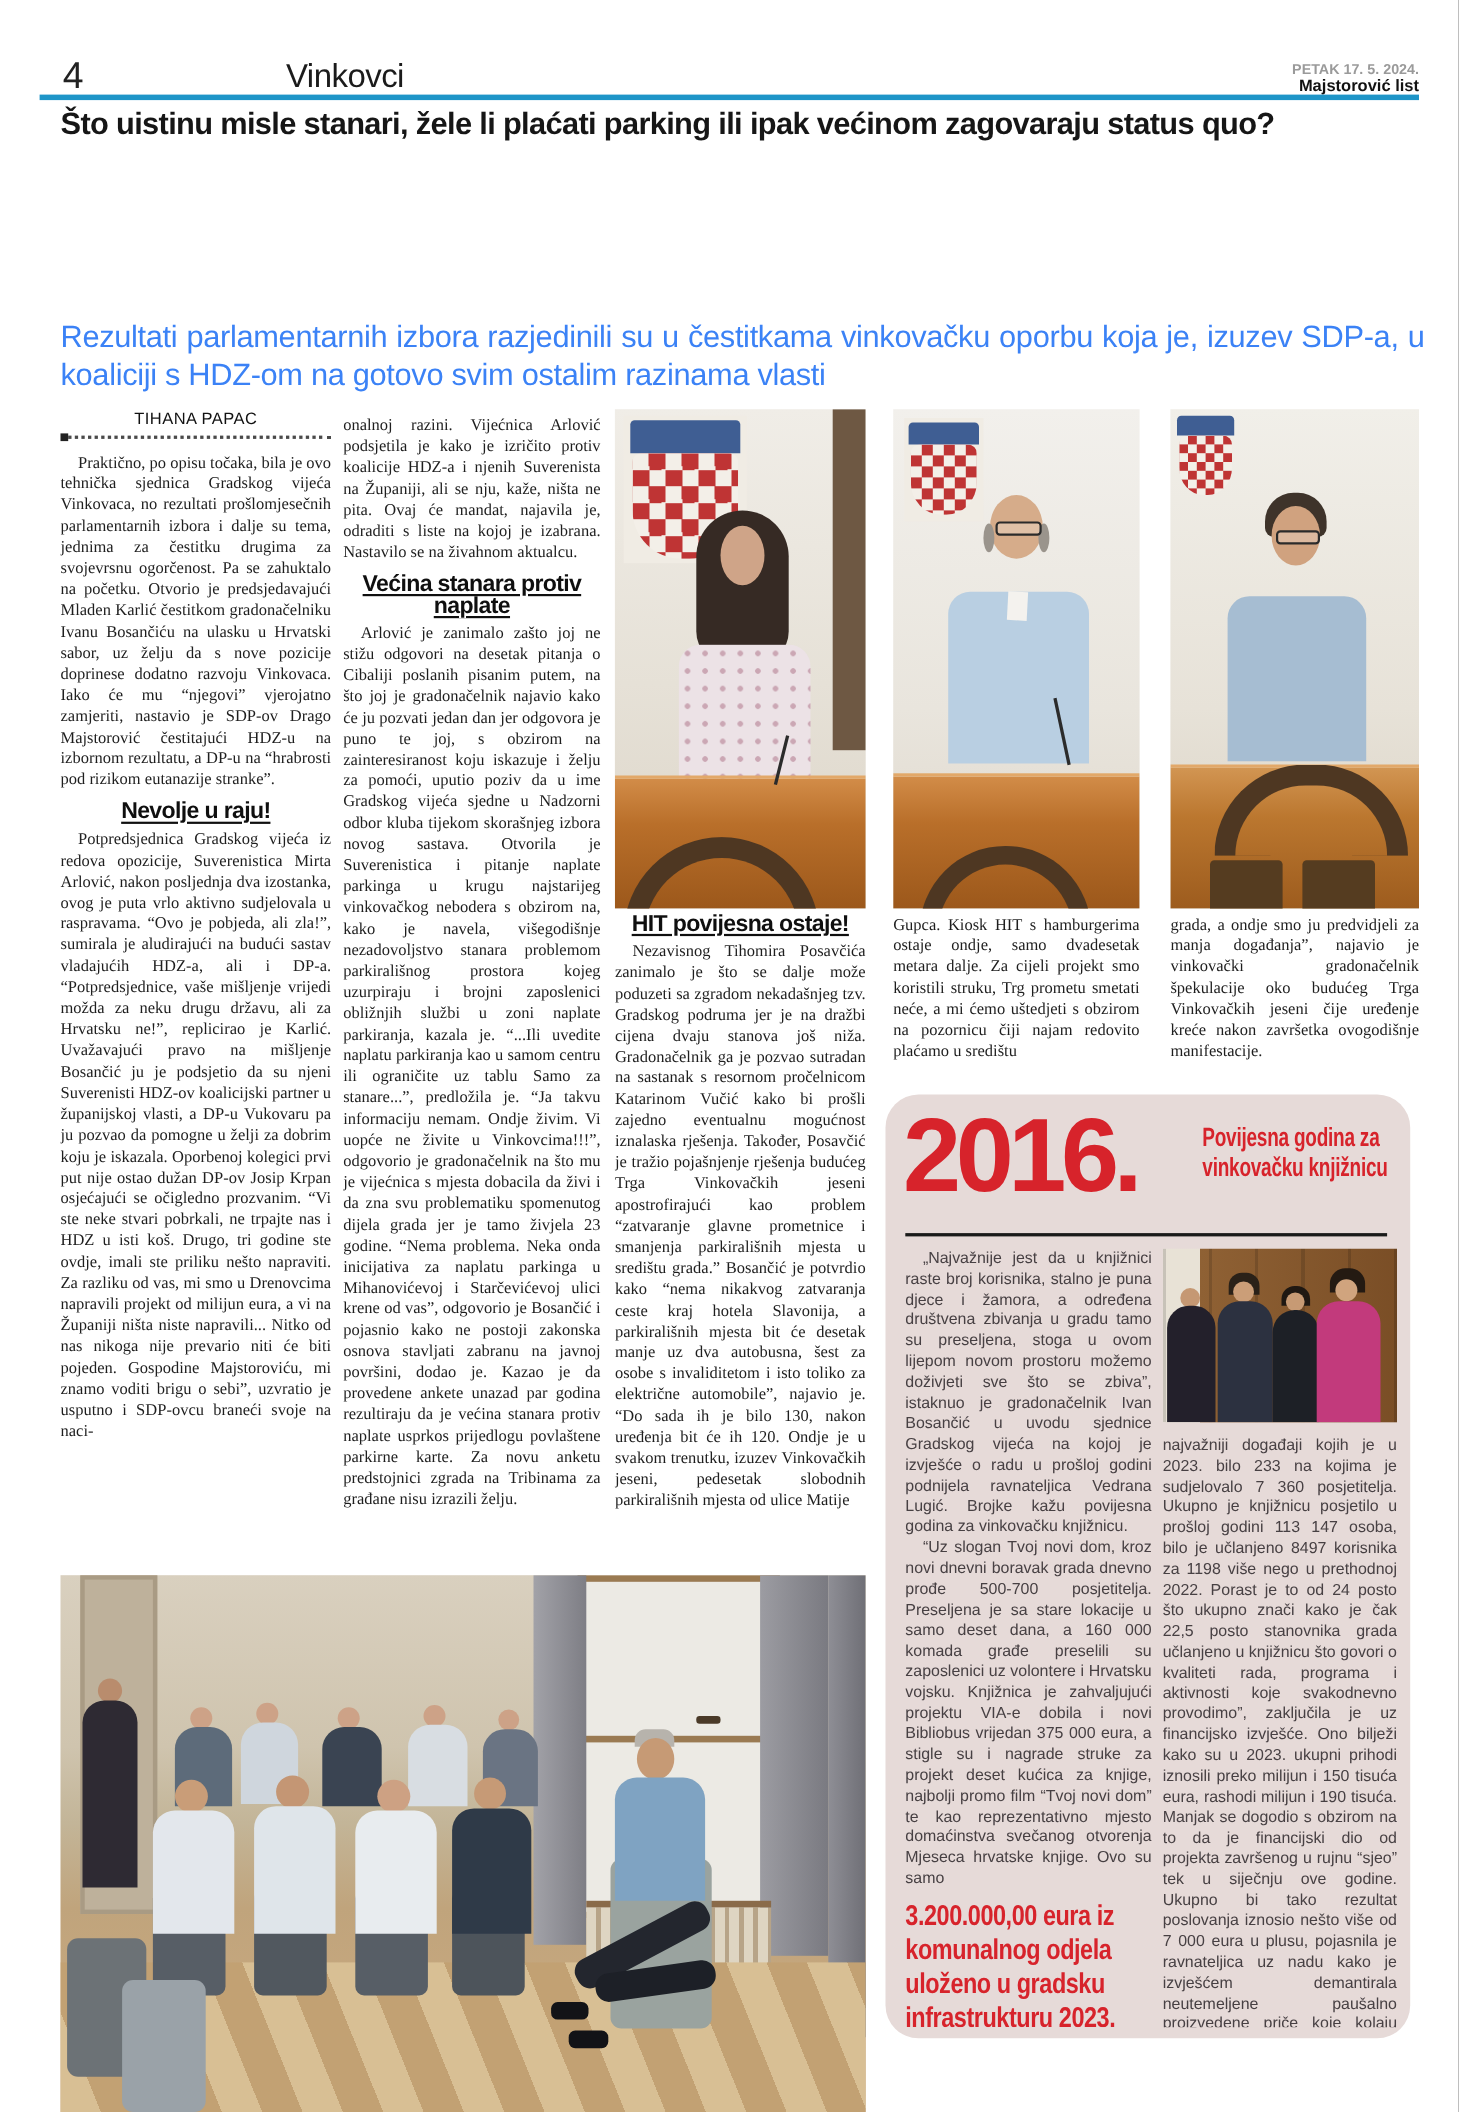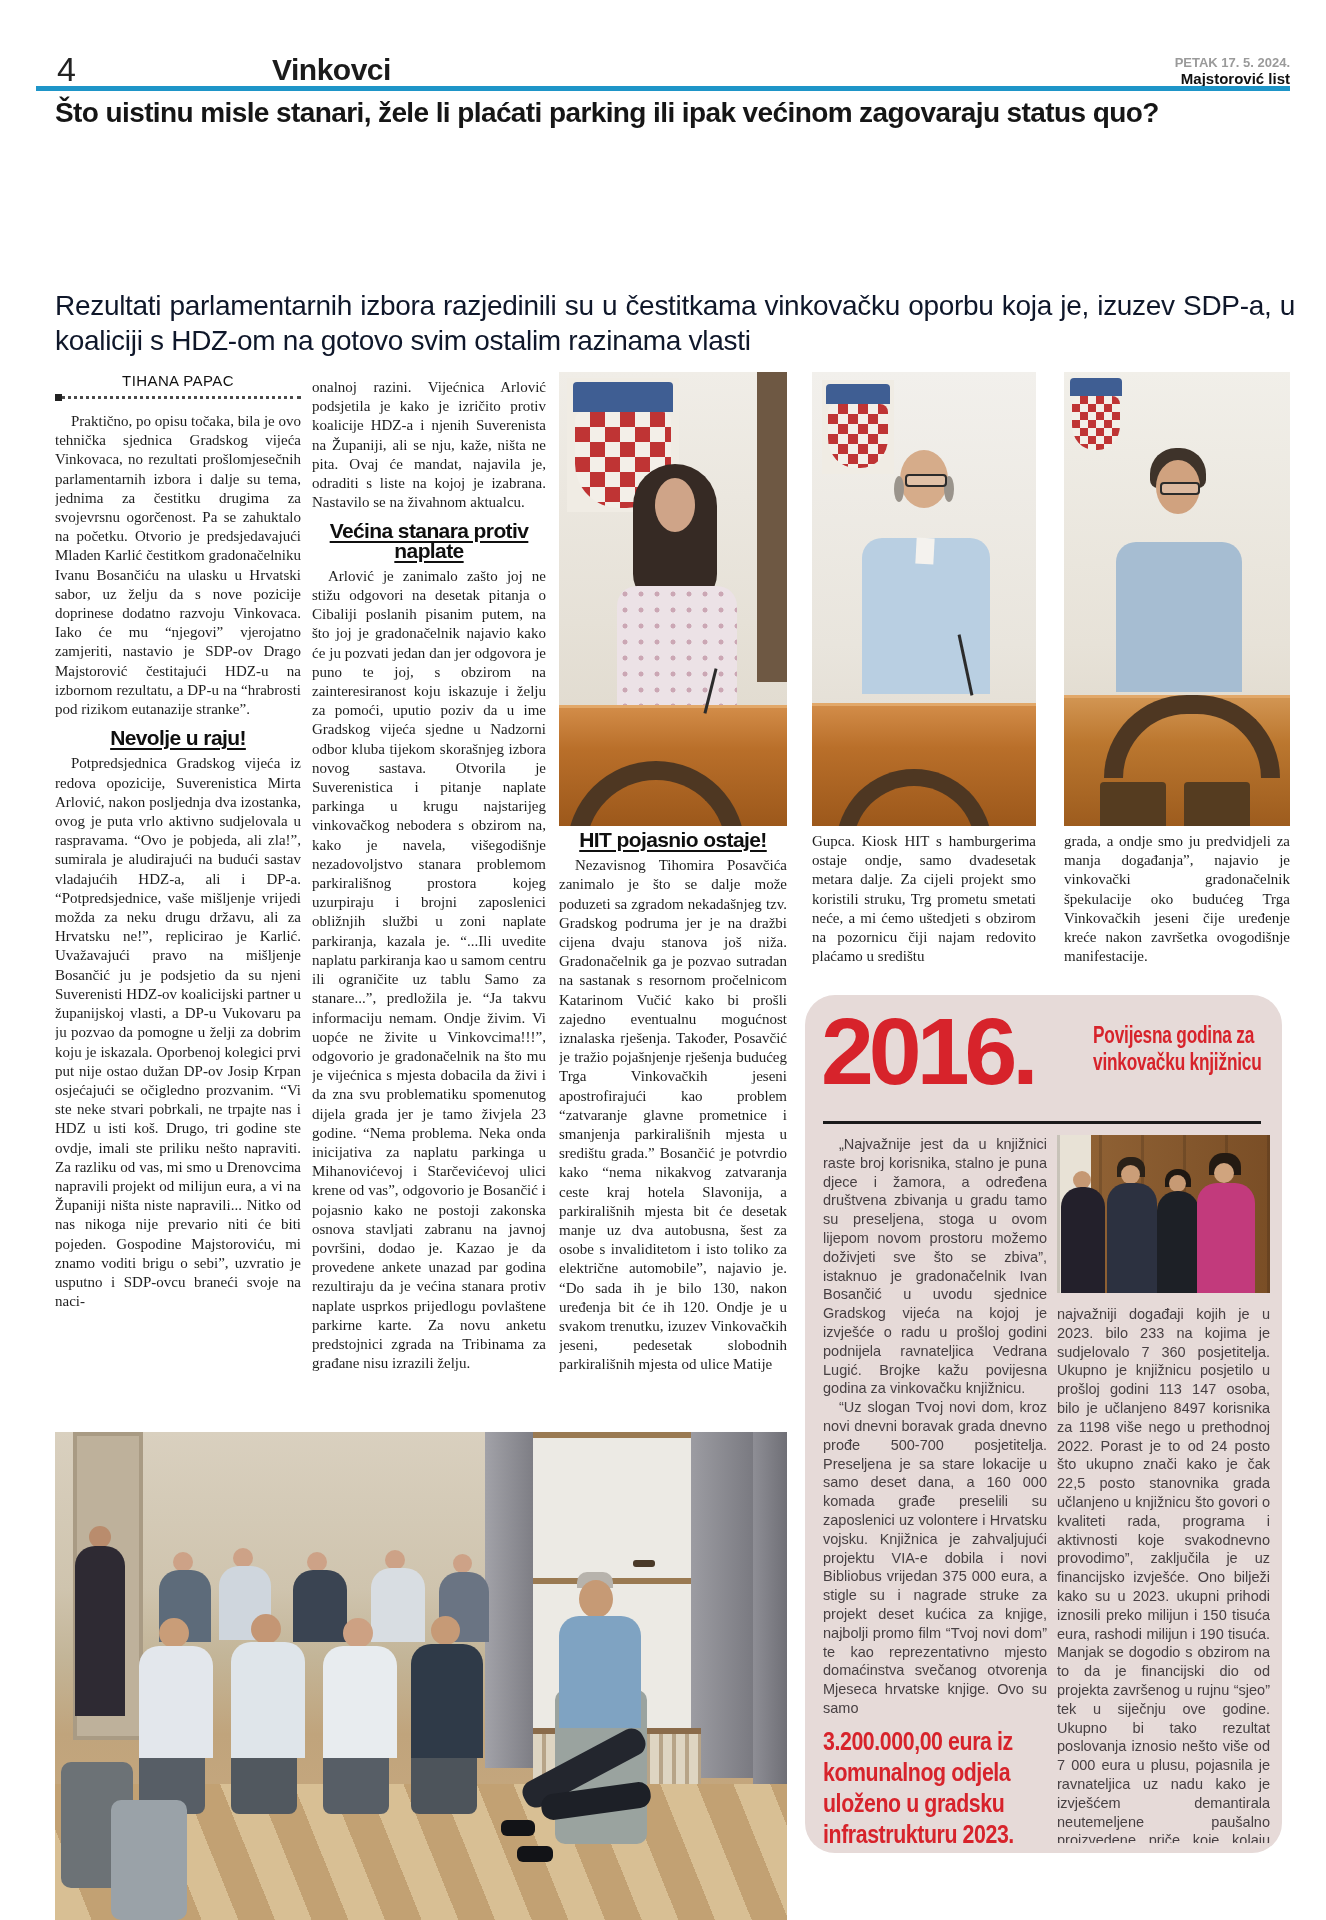--- a/index.html
+++ b/index.html
@@ -1,31 +1,31 @@
 <!DOCTYPE html>
 <html><head>
 <meta charset="utf-8">
 <style>
   html,body{margin:0;padding:0;background:#888;}
   .page{position:relative;width:1326px;height:1920px;background:#ffffff;margin:0 auto;overflow:hidden;
         font-family:"Liberation Sans",sans-serif;color:#1a1a1a;}
   
   .pagenum{position:absolute;left:57px;top:50px;font-size:34px;font-weight:400;color:#222;}
-  .section{position:absolute;left:272px;top:53px;font-size:30px;font-weight:700;letter-spacing:-0.5px;color:#1b1b1b;}
+  .section{position:absolute;left:260px;top:53px;font-size:30px;font-weight:400;letter-spacing:-0.5px;color:#1b1b1b;}
   .hdate{position:absolute;right:36px;top:55px;font-size:13px;color:#9a9a9a;font-weight:600;text-align:right;}
   .hpub{position:absolute;right:36px;top:70px;font-size:15px;color:#111;font-weight:700;text-align:right;}
   .bluerule{position:absolute;left:36px;top:86px;width:1254px;height:5px;background:#1e95c8;}
   
   .kicker{position:absolute;left:55px;top:97px;width:1240px;font-size:28px;line-height:32px;font-weight:700;
           letter-spacing:-0.6px;color:#161616;}
   .headline-wrap{position:absolute;left:55px;top:132px;width:1240px;height:118px;overflow:visible;}
   .headline{transform:scaleX(.89);transform-origin:0 0;width:1390px;font-size:51px;line-height:53px;
             font-weight:900;letter-spacing:-2px;color:#121212;text-align:justify;}
   .deck{position:absolute;left:55px;top:288px;width:1240px;font-size:28px;line-height:35px;font-weight:400;
-        color:#0f172a;letter-spacing:-0.3px;text-align:justify;}
+        color:#3b82f6;letter-spacing:-0.3px;text-align:justify;}
   
   .byline{position:absolute;left:55px;top:372px;width:246px;text-align:center;font-size:15px;font-weight:400;
           letter-spacing:.4px;color:#111;}
   .dotted{position:absolute;left:55px;top:396px;width:246px;border-top:3px dotted #4a4a4a;}
   .dotted::before{content:"";position:absolute;left:0;top:-5px;width:7px;height:7px;background:#222;}
   .bodycol{position:absolute;font-family:"Liberation Serif",serif;font-size:15px;line-height:19.2px;
            text-align:justify;color:#1e1e1e;overflow:hidden;}
   .bodycol p{margin:0;}
   .indent{text-indent:16px;}
   .subhead{font-family:"Liberation Sans",sans-serif;font-weight:800;font-size:21px;letter-spacing:-0.6px;
@@ -134,21 +134,21 @@
     <div class="abs head" style="left:92px;top:88px;width:44px;height:54px;background:#d0a27f;"></div>
     <div class="abs glasses" style="left:96px;top:110px;width:36px;"></div>
     <div class="abs torso" style="left:52px;top:170px;width:126px;height:150px;background:#a6bdd2;"></div>
     <div class="abs podium" style="height:128px;background:linear-gradient(180deg,#d29552 0%,#bb772f 35%,#9d5c1e 100%);"></div>
     <div class="abs arc" style="left:40px;bottom:48px;width:138px;height:64px;border-width:19px;"></div>
     <div class="abs panel" style="left:36px;bottom:-12px;width:66px;height:56px;"></div>
     <div class="abs panel" style="left:120px;bottom:-12px;width:66px;height:56px;"></div>
   </div>
 
   <div class="bodycol col3">
-    <div class="subhead" style="margin-top:0;">HIT pojasnio ostaje!</div>
+    <div class="subhead" style="margin-top:0;">HIT povijesna ostaje!</div>
     <p class="indent">Nezavisnog Tihomira Posavčića zanimalo je što se dalje može poduzeti sa zgradom nekadašnjeg tzv. Gradskog podruma jer je na dražbi cijena dvaju stanova još niža. Gradonačelnik ga je pozvao sutradan na sastanak s resornom pročelnicom Katarinom Vučić kako bi prošli zajedno eventualnu mogućnost iznalaska rješenja. Također, Posavčić je tražio pojašnjenje rješenja budućeg Trga Vinkovačkih jeseni apostrofirajući kao problem “zatvaranje glavne prometnice i smanjenja parkirališnih mjesta u središtu grada.” Bosančić je potvrdio kako “nema nikakvog zatvaranja ceste kraj hotela Slavonija, a parkirališnih mjesta bit će desetak manje uz dva autobusna, šest za osobe s invaliditetom i isto toliko za električne automobile”, najavio je. “Do sada ih je bilo 130, nakon uređenja bit će ih 120. Ondje je u svakom trenutku, izuzev Vinkovačkih jeseni, pedesetak slobodnih parkirališnih mjesta od ulice Matije</p>
   </div>
 
   <div class="bodycol col4">
     <p>Gupca. Kiosk HIT s hamburgerima ostaje ondje, samo dvadesetak metara dalje. Za cijeli projekt smo koristili struku, Trg prometu smetati neće, a mi ćemo uštedjeti s obzirom na pozornicu čiji najam redovito plaćamo u središtu</p>
   </div>
 
   <div class="bodycol col5">
     <p>grada, a ondje smo ju predvidjeli za manja događanja”, najavio je vinkovački gradonačelnik špekulacije oko budućeg Trga Vinkovačkih jeseni čije uređenje kreće nakon završetka ovogodišnje manifestacije.</p>
   </div>

